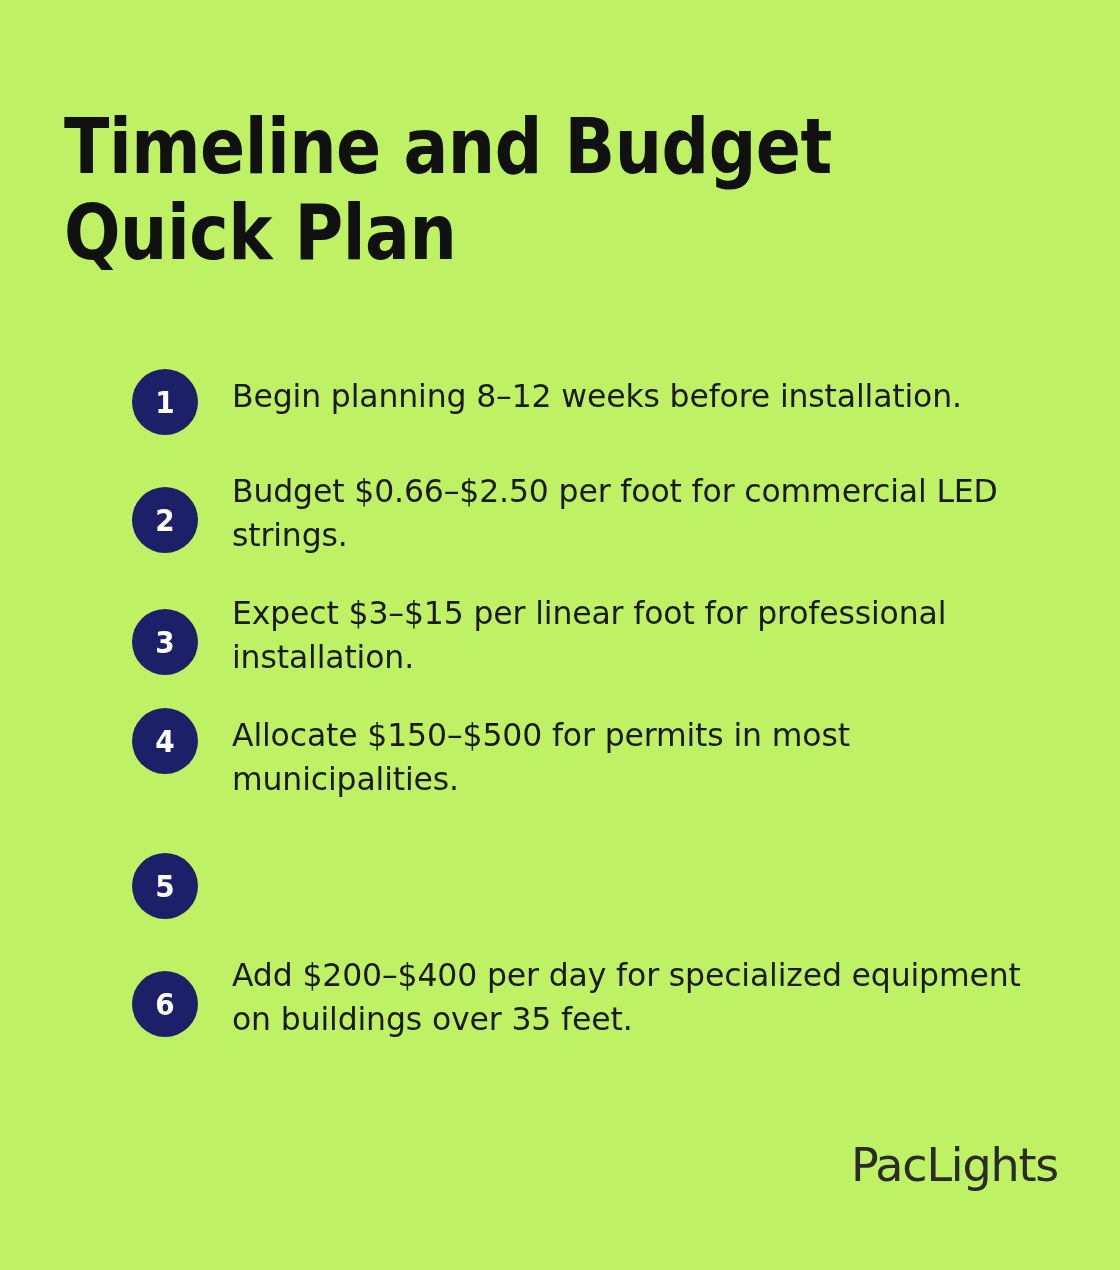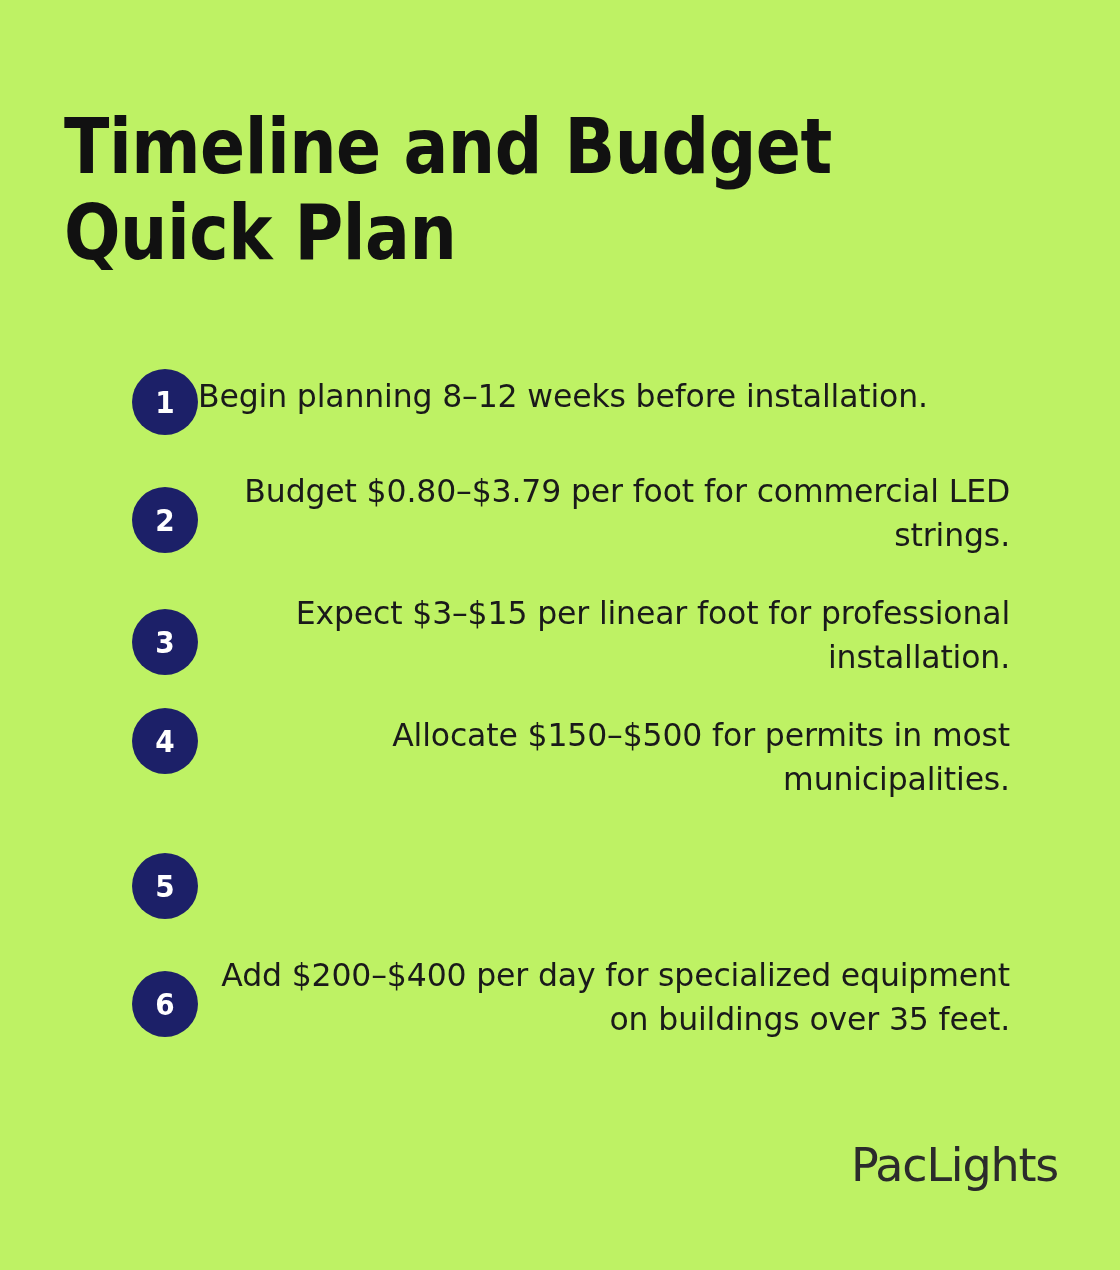--- a/index.html
+++ b/index.html
@@ -70,29 +70,29 @@
     align-items: center;
     justify-content: center;
     font-family: "DejaVu Sans Condensed", "Liberation Sans Narrow", "Liberation Sans", sans-serif;
     font-size: 31px;
     font-weight: 700;
     line-height: 1;
     margin-top: 3px;
   }
 
   .step-text {
+    margin-left: 34px;
     max-width: 812px;
     font-family: "DejaVu Sans", sans-serif;
     font-size: 31.5px;
     line-height: 44px;
     font-weight: 400;
     color: #1a1a1a;
     letter-spacing: -0.15px;
     padding-top: 8px;
-    text-align: right;
   }
 
   
   .step.two-line .badge { margin-top: 26px; }
 
   
   .logo {
     position: absolute;
     right: 62px;
     bottom: 82px;
@@ -114,21 +114,21 @@
 
   <ul class="steps">
 
     <li class="step">
       <span class="badge">1</span>
       <span class="step-text">Begin planning 8–12 weeks before installation.</span>
     </li>
 
     <li class="step two-line">
       <span class="badge">2</span>
-      <span class="step-text">Budget $0.80–$3.79 per foot for commercial LED strings.</span>
+      <span class="step-text">Budget $0.66–$2.50 per foot for commercial LED strings.</span>
     </li>
 
     <li class="step two-line">
       <span class="badge">3</span>
       <span class="step-text">Expect $3–$15 per linear foot for professional installation.</span>
     </li>
 
     <li class="step">
       <span class="badge">4</span>
       <span class="step-text">Allocate $150–$500 for permits in most municipalities.</span>

